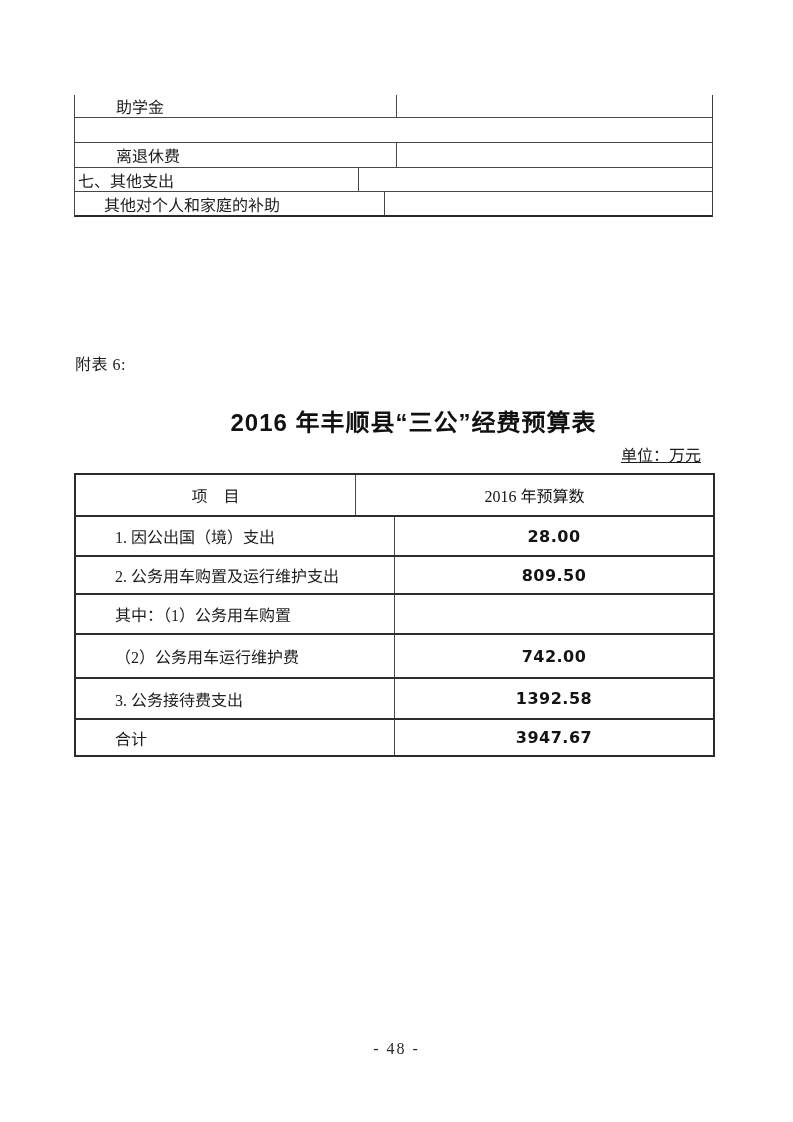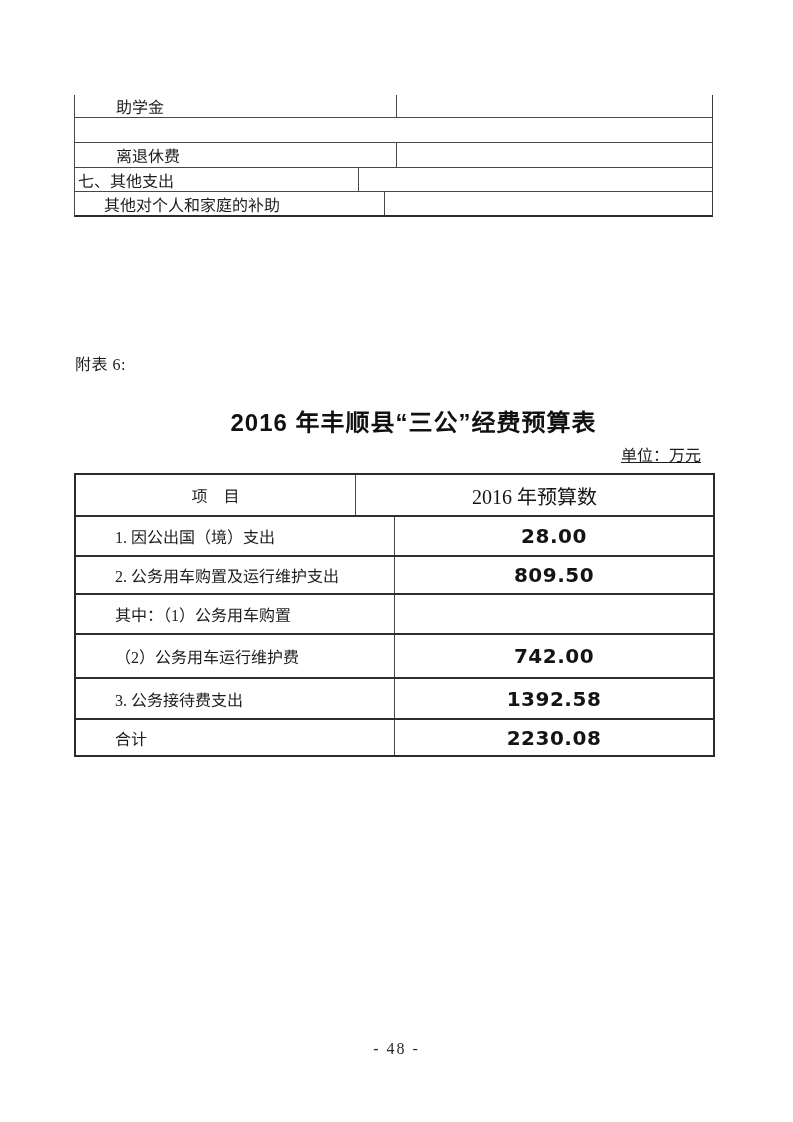--- a/index.html
+++ b/index.html
@@ -105,21 +105,21 @@
     overflow: hidden;
     padding-left: 39px;
   }
   .budget-table .cell-value {
     flex: 1;
     display: flex;
     align-items: center;
     justify-content: center;
     font-family: "DejaVu Sans", "Liberation Sans", sans-serif;
     font-weight: bold;
-    font-size: 20px;
+    font-size: 16px;
     letter-spacing: 0.5px;
     color: #141414;
   }
   .budget-table .hrow .cell-label,
   .budget-table .hrow .cell-value {
     justify-content: center;
     font-family: "Liberation Serif", "DejaVu Serif", serif;
     font-weight: normal;
     letter-spacing: 0;
     padding-left: 0;
@@ -193,19 +193,19 @@
       <div class="trow" style="height: 42px;">
         <div class="cell-label ind2">（2）公务用车运行维护费</div>
         <div class="cell-value">742.00</div>
       </div>
       <div class="trow" style="height: 39px;">
         <div class="cell-label ind0">3. 公务接待费支出</div>
         <div class="cell-value">1392.58</div>
       </div>
       <div class="trow" style="height: 35px;">
         <div class="cell-label ind0">合计</div>
-        <div class="cell-value">2230.08</div>
+        <div class="cell-value">3947.67</div>
       </div>
     </div>
 
   <div class="page-number">- 48 -</div>
 
 </div>
 
 </body></html>

